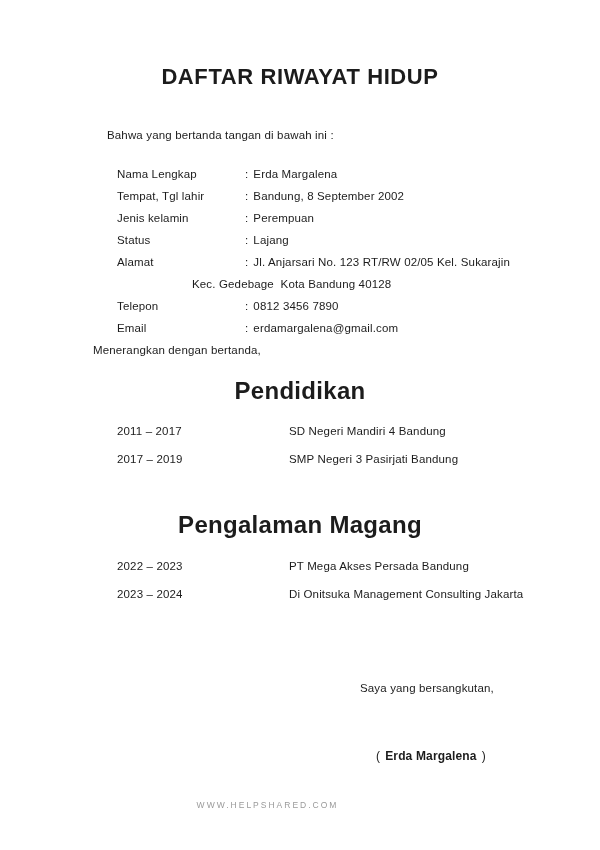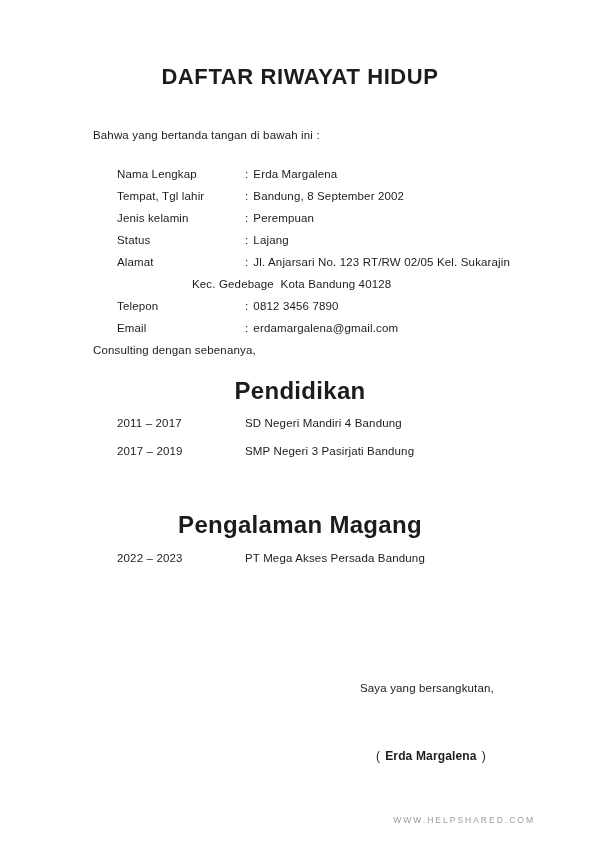--- a/index.html
+++ b/index.html
@@ -21,21 +21,21 @@
     left: 0;
     width: 600px;
     text-align: center;
     font-size: 22px;
     font-weight: bold;
     letter-spacing: 0.6px;
   }
   .intro {
     position: absolute;
     top: 129px;
-    left: 93px;
+    left: 107px;
   }
   .identity {
     position: absolute;
     top: 158px;
     left: 117px;
     width: 440px;
   }
   .id-row {
     display: flex;
     height: 22px;
@@ -69,21 +69,22 @@
   .period-rows {
     position: absolute;
     left: 117px;
     width: 440px;
   }
   .edu-rows { top: 417px; }
   .intern-rows { top: 552px; }
   .period-row {
     display: flex;
     height: 28px;
-    align-items: flex-start;
+    align-items: center;
+    gap: 44px;
   }
   .period {
     width: 128px;
     flex-shrink: 0;
   }
   .closing {
     position: absolute;
     top: 619px;
     left: 92px;
   }
@@ -99,25 +100,24 @@
     display: inline-flex;
     gap: 5px;
     font-size: 12px;
   }
   .sig-name .bold-name { font-weight: bold; }
   .footer {
     position: absolute;
     top: 800px;
     left: 0;
     width: 535px;
-    text-align: right;
+    text-align: center;
     font-size: 8.5px;
     letter-spacing: 2px;
     color: #9a9a9a;
-    margin-top: 15px;
   }
 </style>
 </head>
 <body>
 
 <div class="page">
 
   <h1 class="title">DAFTAR RIWAYAT HIDUP</h1>
 
   <p class="intro">Bahwa yang bertanda tangan di bawah ini :</p>
@@ -156,41 +156,45 @@
       <span class="colon">:</span>
       <span class="id-value">0812 3456 7890</span>
     </div>
     <div class="id-row">
       <span class="id-label">Email</span>
       <span class="colon">:</span>
       <span class="id-value">erdamargalena@gmail.com</span>
     </div>
   </div>
 
-  <p class="statement">Consulting dengan sebenanya,</p>
+  <p class="statement">Menerangkan dengan bertanda,</p>
 
   <h2 class="section-heading edu-heading">Pendidikan</h2>
 
   <div class="period-rows edu-rows">
     <div class="period-row">
       <span class="period">2011 – 2017</span>
       <span class="description">SD Negeri Mandiri 4 Bandung</span>
     </div>
     <div class="period-row">
       <span class="period">2017 – 2019</span>
       <span class="description">SMP Negeri 3 Pasirjati Bandung</span>
     </div>
   </div>
 
   <h2 class="section-heading intern-heading">Pengalaman Magang</h2>
 
   <div class="period-rows intern-rows">
     <div class="period-row">
       <span class="period">2022 – 2023</span>
       <span class="description">PT Mega Akses Persada Bandung</span>
+    </div>
+    <div class="period-row">
+      <span class="period">2023 – 2024</span>
+      <span class="description">Di Onitsuka Management Consulting Jakarta</span>
     </div>
   </div>
 
 
   <p class="sig-intro">Saya yang bersangkutan,</p>
 
   <p class="sig-name">
     <span>(</span>
     <span class="bold-name">Erda Margalena</span>
     <span>)</span>

